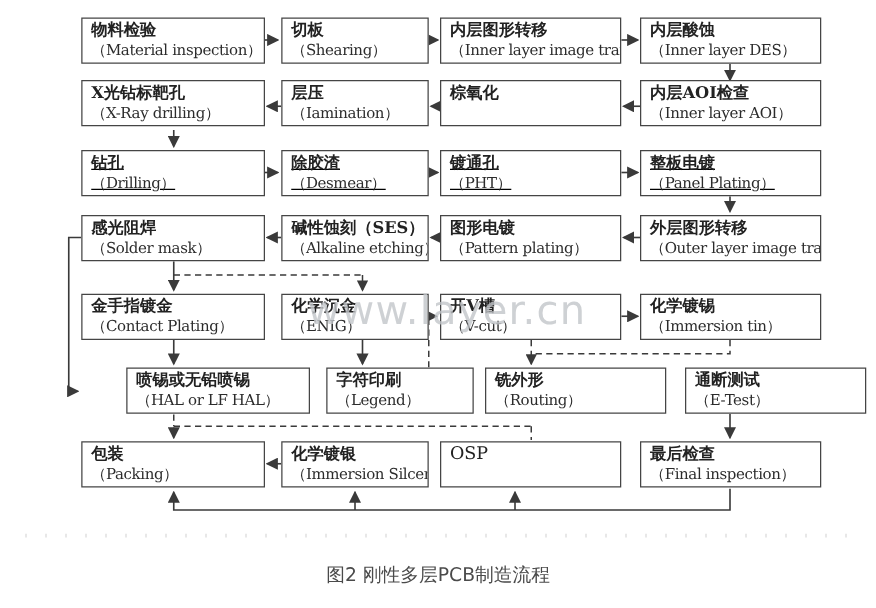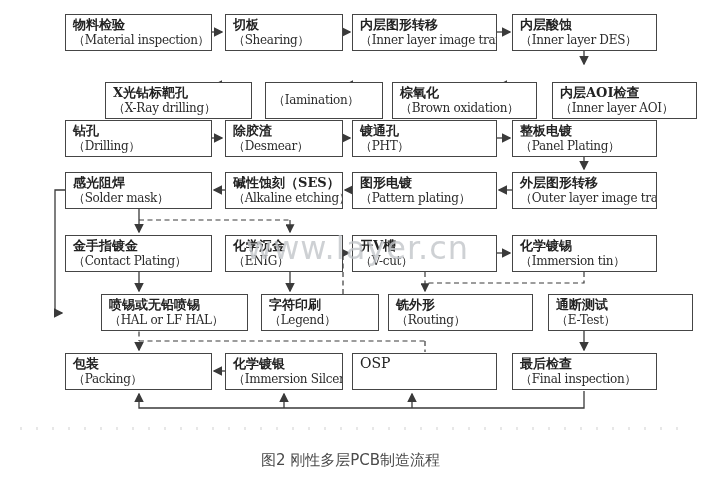--- a/index.html
+++ b/index.html
@@ -7,21 +7,21 @@
           font-family:"DejaVu Serif","Liberation Serif",serif;}
   .node{position:absolute;box-sizing:border-box;border:1.5px solid #454545;background:#fff;
         display:flex;flex-direction:column;justify-content:center;padding:1px 6px 2px 7px;
         overflow:hidden;z-index:2;}
   .zh{font-weight:bold;font-size:13px;line-height:17px;color:#222;white-space:nowrap;}
   .en{font-size:12px;line-height:15px;color:#2b2b2b;white-space:nowrap;letter-spacing:-0.3px;}
   .single .zh{font-weight:normal;font-size:14px;}
   
   .c1{left:65px;width:147px;} .c2{left:225px;width:118px;}
   .c3{left:352px;width:145px;justify-content:space-between;} .c4{left:512px;width:145px;}
-  .r1{top:14px;height:37px;} .r2{top:82px;height:37px;margin-left:40px;} .r3{top:120px;height:37px;}
+  .r1{top:14px;height:37px;} .r2{top:64px;height:37px;} .r3{top:120px;height:37px;text-decoration:underline;}
   .r4{top:172px;height:37px;} .r5{top:235px;height:37px;} .r6{top:294px;height:37px;margin-left:36px;}
   .r7{top:353px;height:37px;}
   #wires{position:absolute;left:0;top:0;z-index:1;}
   #watermark{position:absolute;left:246px;top:229px;z-index:6;color:#c3c6ca;opacity:.8;
              font-size:32px;letter-spacing:1px;font-family:"DejaVu Sans","Liberation Sans",sans-serif;
              pointer-events:none;}
   #speckles{position:absolute;left:20px;top:427px;width:660px;height:3px;opacity:.5;
             background:repeating-linear-gradient(90deg,rgba(120,120,120,.35) 0 2px,transparent 2px 16px);}
   #caption{position:absolute;left:0;top:451px;width:701px;text-align:center;color:#4a4a4a;
            font-size:15px;font-family:"DejaVu Sans","Liberation Sans",sans-serif;}
@@ -108,25 +108,25 @@
   <div class="node r1 c4">
     <span class="zh">内层酸蚀</span>
     <span class="en">（Inner layer DES）</span>
   </div>
 
   <div class="node r2 c1">
     <span class="zh">X光钻标靶孔</span>
     <span class="en">（X-Ray drilling）</span>
   </div>
   <div class="node r2 c2">
+    <span class="zh">层压</span>
     <span class="en">（Iamination）</span>
   </div>
   <div class="node r2 c3">
     <span class="zh">棕氧化</span>
-    <span class="en">（Brown oxidation）</span>
   </div>
   <div class="node r2 c4">
     <span class="zh">内层AOI检查</span>
     <span class="en">（Inner layer AOI）</span>
   </div>
 
   <div class="node r3 c1">
     <span class="zh">钻孔</span>
     <span class="en">（Drilling）</span>
   </div>

